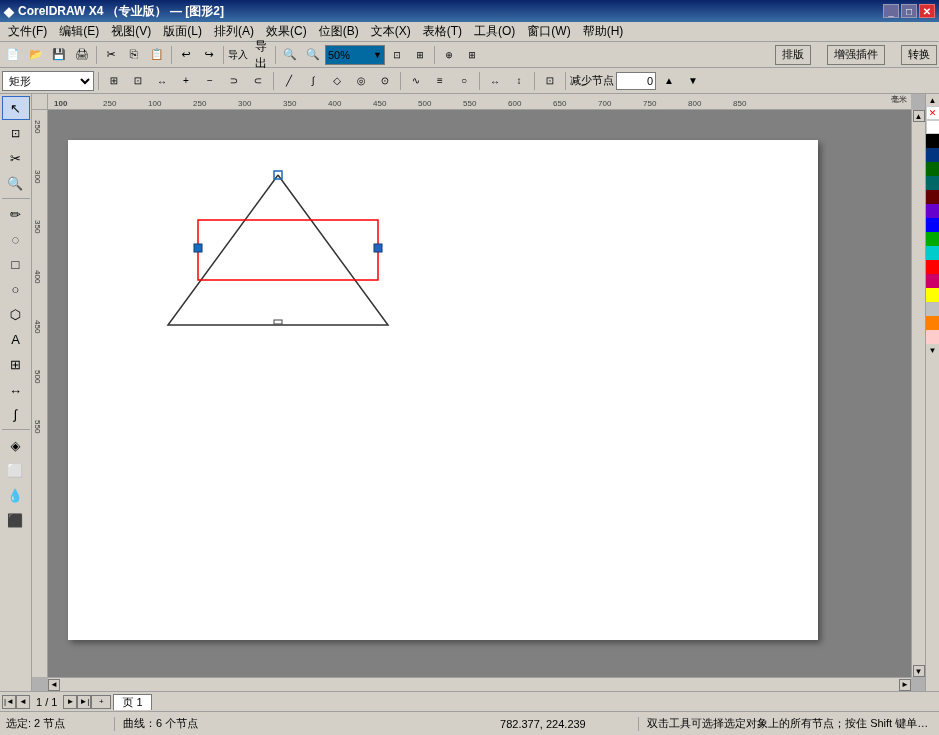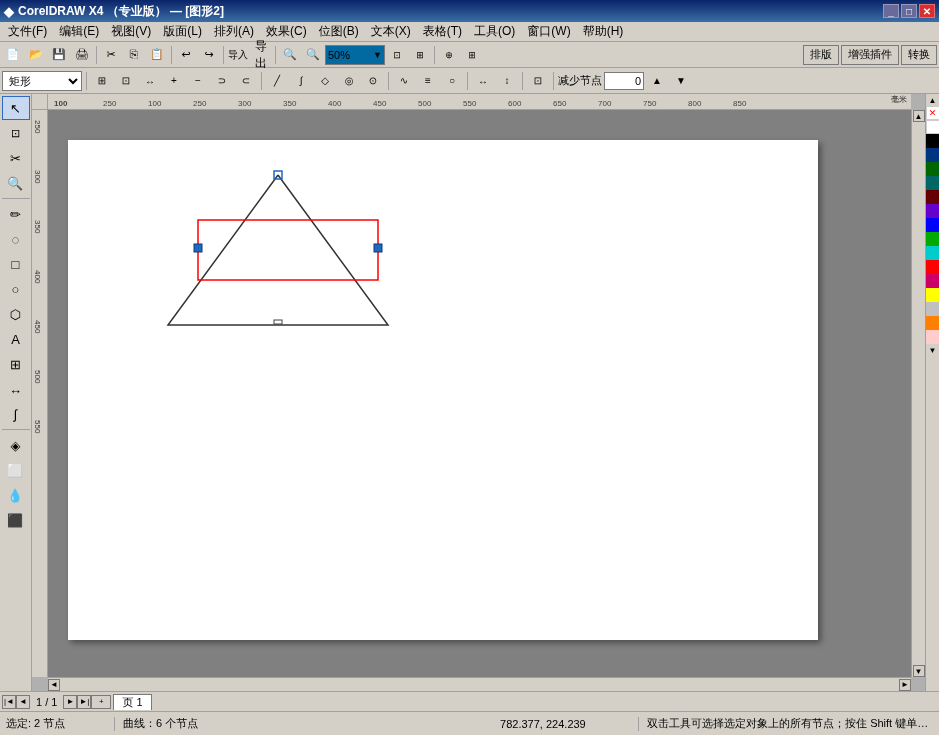--- a/index.html
+++ b/index.html
@@ -78,21 +78,21 @@
       height: 26px;
       background: #d4d0c8;
       display: flex;
       align-items: center;
       padding: 0 2px;
       border-bottom: 1px solid #a0a0a0;
       gap: 2px;
     }
 
     .shape-combo {
-      width: 80px; height: 20px;
+      width: 92px; height: 20px;
       border: 1px solid #7a7a7a;
       background: white;
       font-size: 11px;
       padding: 0 2px;
     }
 
     .node-input {
       width: 40px; height: 18px;
       border: 1px solid #7a7a7a;
       background: white;
@@ -283,21 +283,21 @@
       width: 22px; height: 22px;
       border: 1px solid transparent;
       background: transparent;
       cursor: pointer;
       display: flex; align-items: center; justify-content: center;
       font-size: 10px;
     }
 
     
     #plugin-btns {
-      display: flex; align-items: center; gap: 2px; margin-left: auto;
+      display: flex; align-items: center; gap: 16px; margin-left: auto;
     }
     .plugin-btn {
       height: 20px;
       padding: 0 6px;
       border: 1px solid #7a7a7a;
       background: #d4d0c8;
       font-size: 11px;
       cursor: pointer;
       white-space: nowrap;
     }

